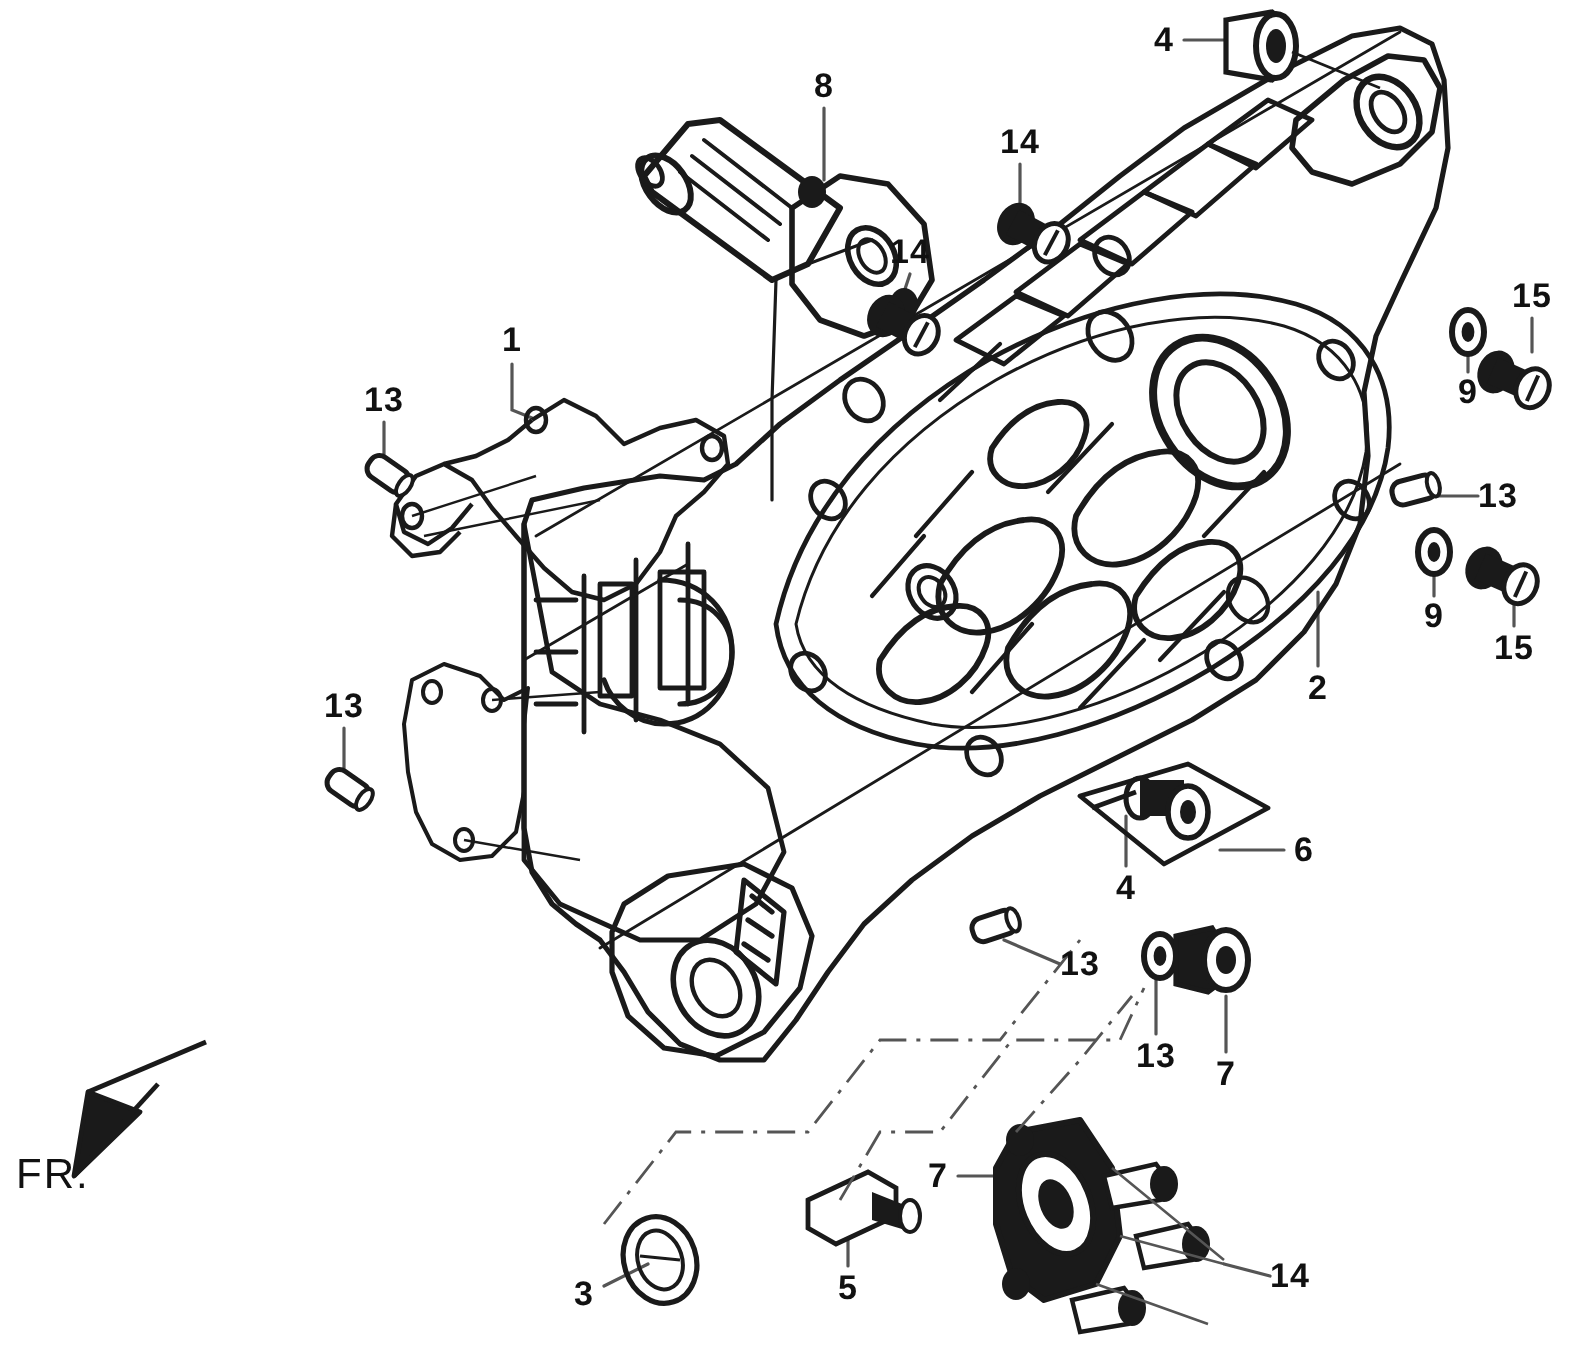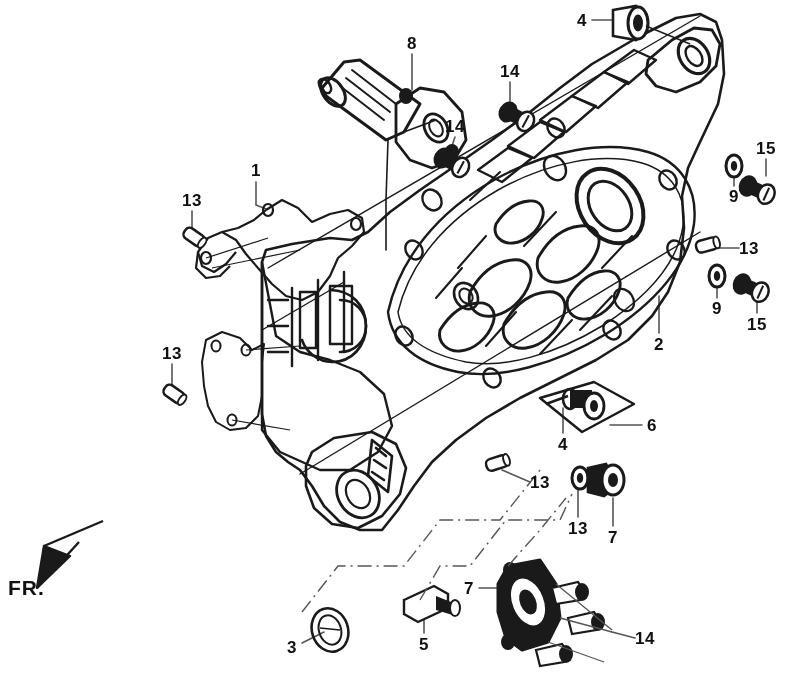--- a/index.html
+++ b/index.html
@@ -31,21 +31,21 @@
     color: #111111;
     line-height: 1;
     white-space: nowrap;
     transform: translate(-50%, -50%);
     letter-spacing: 0.5px;
   }
   .fr-label {
     position: absolute;
     font-family: "Liberation Sans", sans-serif;
     font-size: 21px;
-    font-weight: bold;
+    font-weight: normal;
     color: #111111;
     white-space: nowrap;
     letter-spacing: 1px;
   }
 </style>
 </head>
 <body>
 
 <div id="diagram-root">
 

